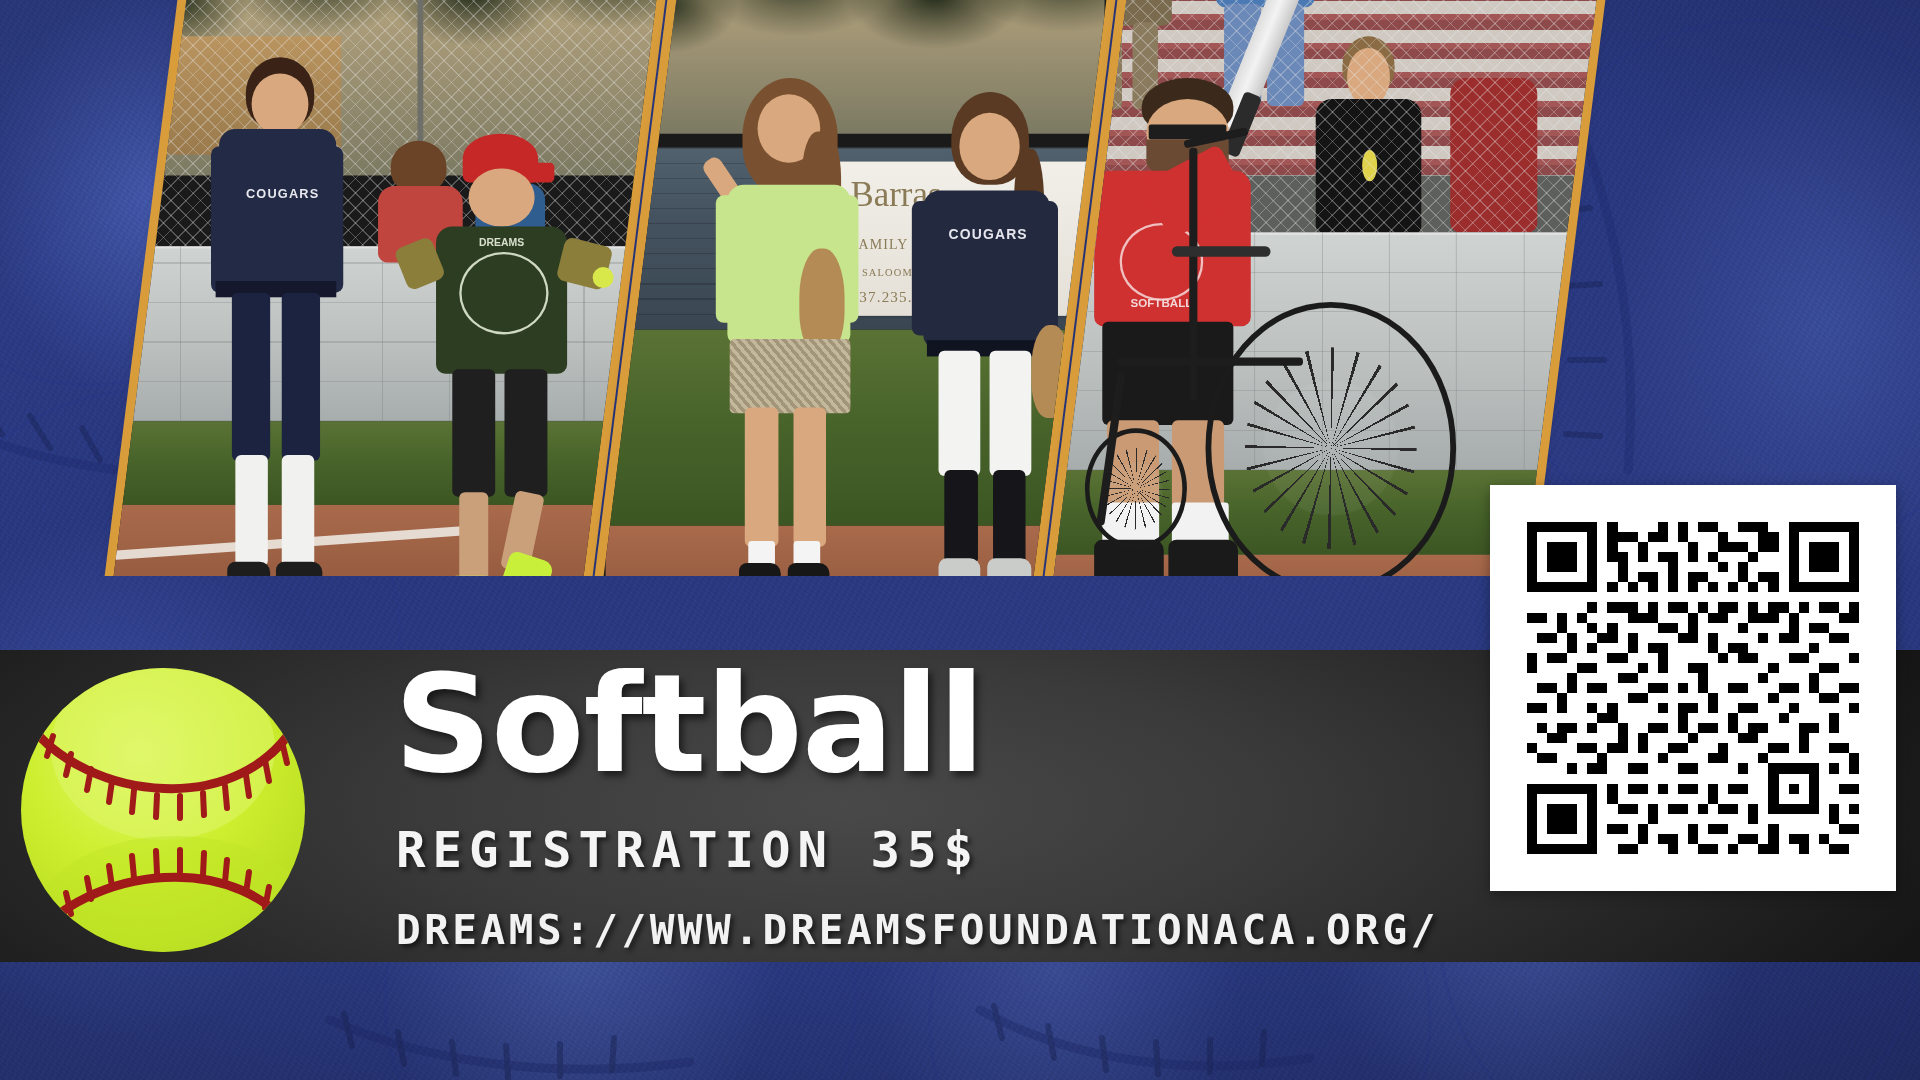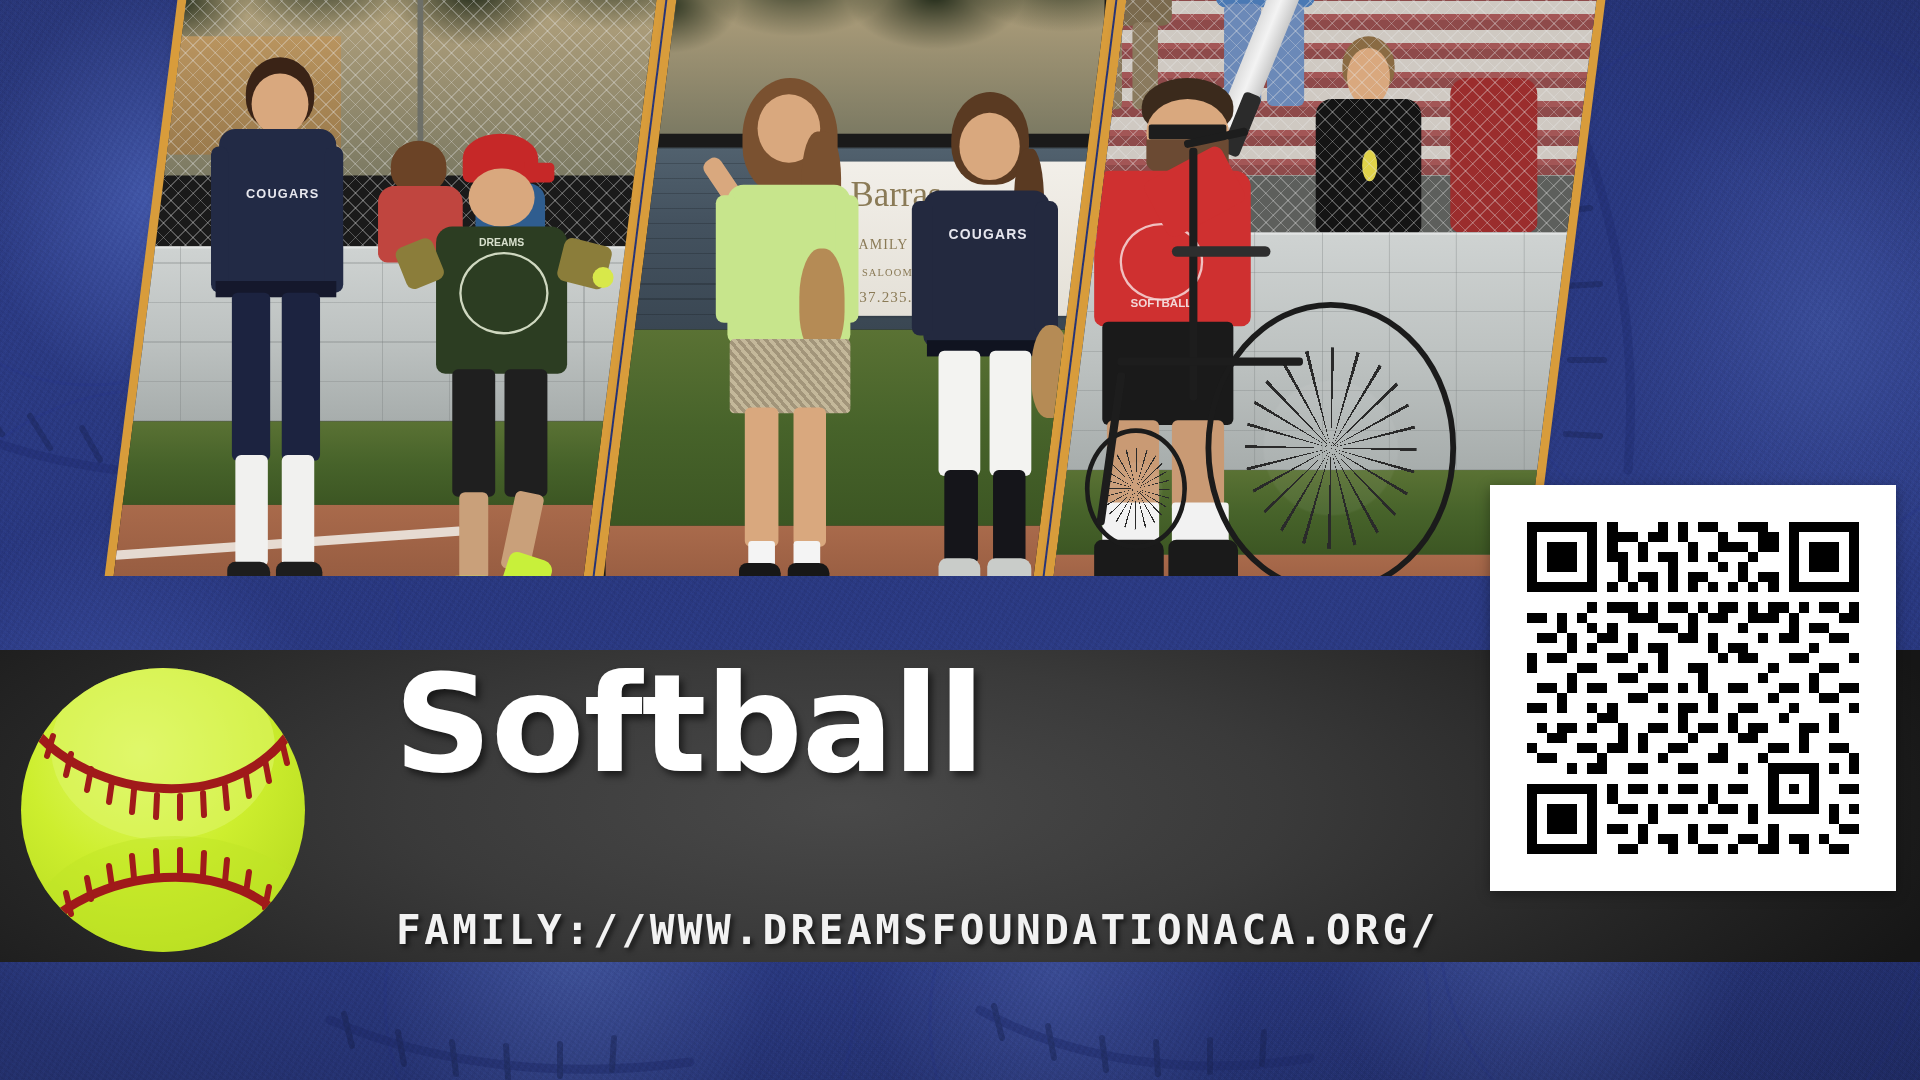--- a/index.html
+++ b/index.html
@@ -511,21 +511,22 @@
       <path d="M22,292 C78,214 236,194 292,288" fill="none" stroke="#a01a1a" stroke-width="9" stroke-linecap="round"></path>
       <g stroke="#a01a1a" stroke-width="6" stroke-linecap="round">
         <path d="M30,302 l-6,-20 M46,280 l-6,-20 M64,262 l-5,-21 M84,247 l-4,-21 M105,235 l-3,-21
                  M127,226 l-2,-22 M150,221 l-1,-22 M173,220 l0,-22 M196,223 l1,-22 M218,230 l2,-22
                  M239,241 l3,-21 M258,256 l4,-21 M275,274 l5,-21 M288,294 l6,-20"></path>
       </g>
     </g>
   </svg>
 
   <div class="title-text">Softball</div>
-  <div class="url-text">FAMILY://WWW.DREAMSFOUNDATIONACA.ORG/</div>
+  <div class="reg-text">REGISTRATION 35$</div>
+  <div class="url-text">DREAMS://WWW.DREAMSFOUNDATIONACA.ORG/</div>
 
   <div class="gold-band gold-bottom"></div>
 
   <div class="qr-card">
     <svg class="qr-svg" viewBox="0 0 33 33" shape-rendering="crispEdges">
       <rect width="33" height="33" fill="#ffffff"></rect>
       <g fill="#000000">
 
         <rect x="0" y="0" width="7" height="1"></rect>
           <rect x="0" y="6" width="7" height="1"></rect>

